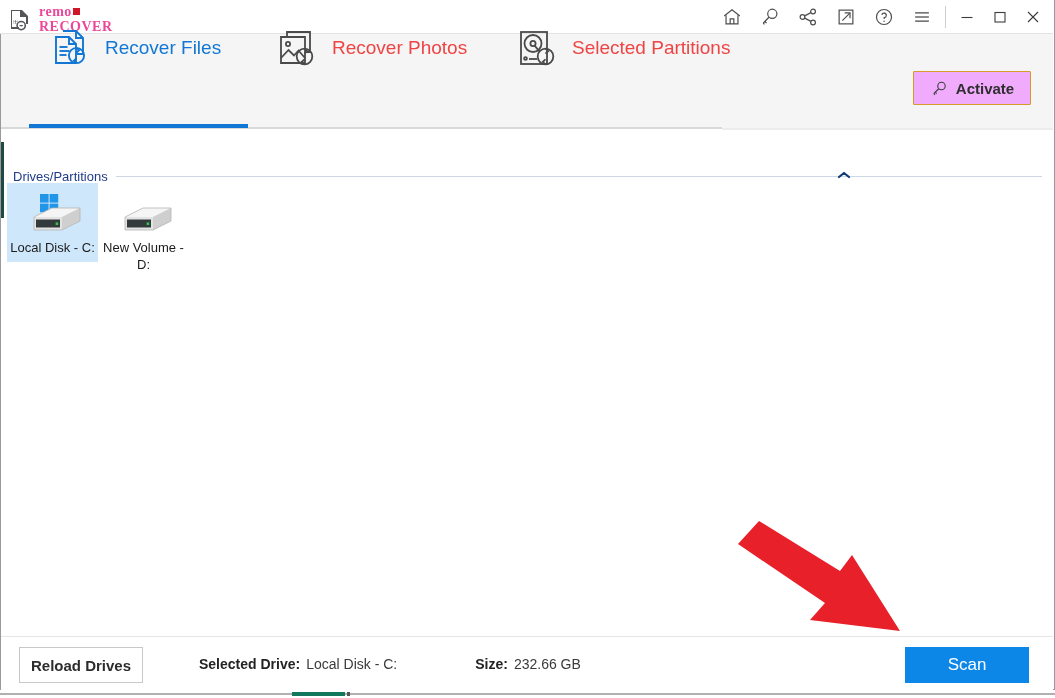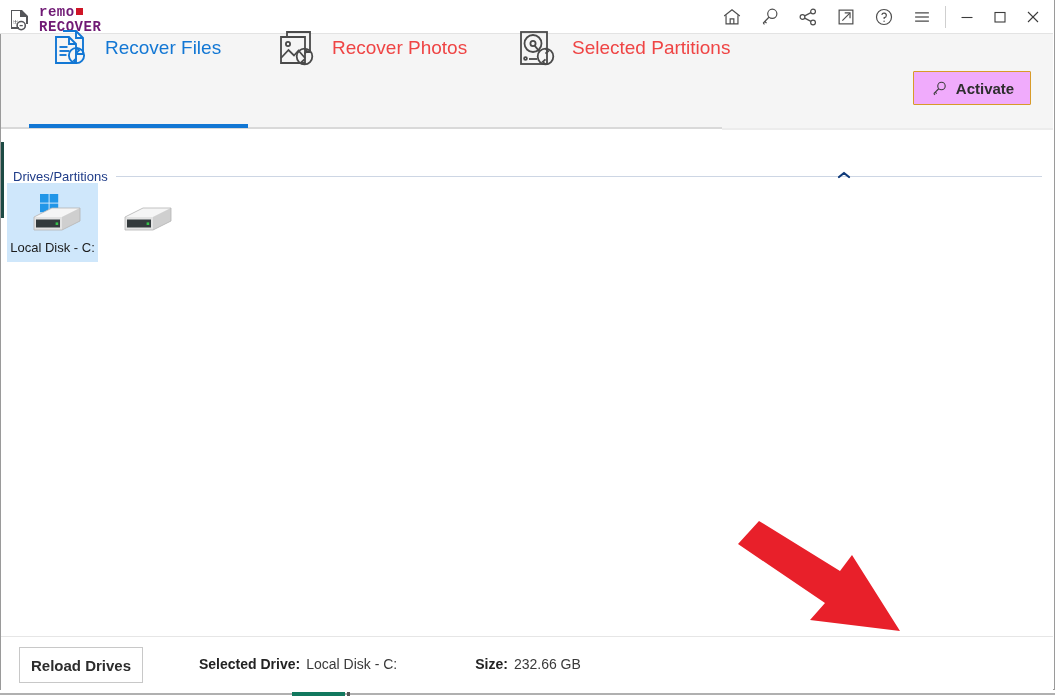--- a/index.html
+++ b/index.html
@@ -66,23 +66,23 @@
   .logo {
     position: absolute;
     left: 8px; top: 5px;
     display: flex;
     align-items: center;
     gap: 5px;
   }
   .logo-mark { width: 26px; height: 24px; display:block; }
   .logo-text { display: flex; flex-direction: column; line-height: 1; }
   .logo-row1, .logo-row2 {
-    font-family: Liberation Mono, monospace;
+    font-family: Liberation Serif, serif;
     font-weight: bold;
-    color: #701a75;
+    color: #ec4899;
     letter-spacing: 0.5px;
   }
   .logo-row1 { font-size: 14px; }
   .logo-row2 { font-size: 14px; margin-top: 1px; }
   .logo-dot {
     display: inline-block;
     width: 7px; height: 7px;
     background: #cf1526;
     vertical-align: 1px;
     margin-left: 1px;
@@ -496,20 +496,21 @@
           <svg width="70" height="44" viewBox="0 0 70 44">
             <path d="M16 26 L34 17 L62 17 L62 30 L44 39 L16 39 Z" fill="#e8e8e8"></path>
             <path d="M16 26 L34 17 L62 17 L44 26 Z" fill="#f5f5f5"></path>
             <path d="M44 26 L62 17 L62 30 L44 39 Z" fill="#cfcfcf"></path>
             <path d="M16 26 L44 26 L44 39 L16 39 Z" fill="#e3e3e3"></path>
             <path d="M18 28.5 L42 28.5 L42 36.5 L18 36.5 Z" fill="#333a3c"></path>
             <rect x="37.6" y="31.4" width="2.6" height="2.6" fill="#35c449"></rect>
             <path d="M16 26 L34 17 L62 17 L62 30 L44 39 L16 39 Z" fill="none" stroke="#b4b4b4" stroke-width="0.8"></path>
           </svg>
         </div>
+        <div class="drive-name">New Volume - D:</div>
       </div>
 
     </div>
   </div>
 
   <div class="arrow-anno">
     <svg width="190" height="145" viewBox="0 0 190 145">
       <path d="M10 39 L31 16 L112 66 L124 50 L172 126 L82 115 L97 98 Z" fill="#e8202a"></path>
     </svg>
   </div>
@@ -519,20 +520,21 @@
     <div class="reload-btn">Reload Drives</div>
 
     <div class="footer-info">
       <span class="info-key">Selected Drive:</span>
       <span class="info-val">Local Disk - C:</span>
       <span class="info-gap"></span>
       <span class="info-key">Size:</span>
       <span class="info-val">232.66 GB</span>
     </div>
 
+    <div class="scan-btn">Scan</div>
   </div>
 
   <div class="edge-left-accent"></div>
   <div class="desk-strip"></div>
   <div class="desk-line"></div>
   <div class="desk-green"></div>
   <div class="desk-tick"></div>
 
 </div>
 

